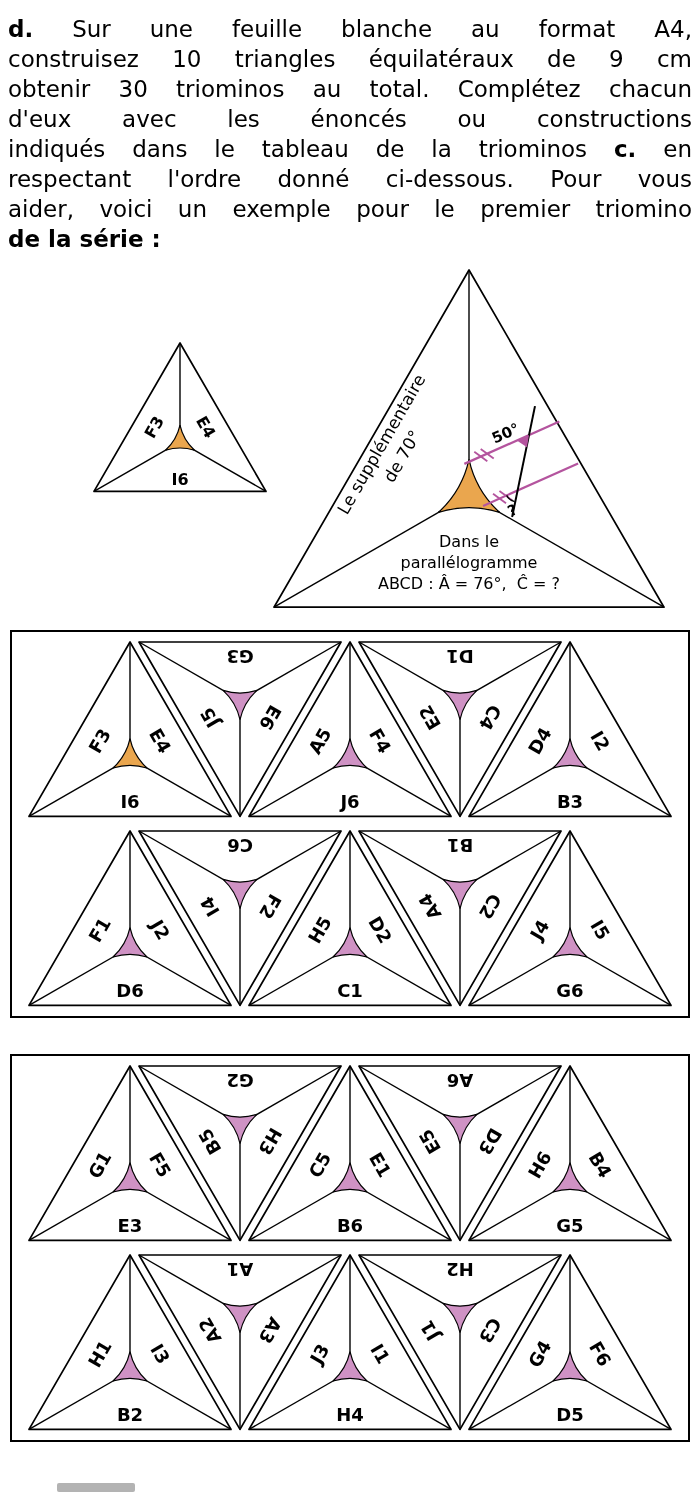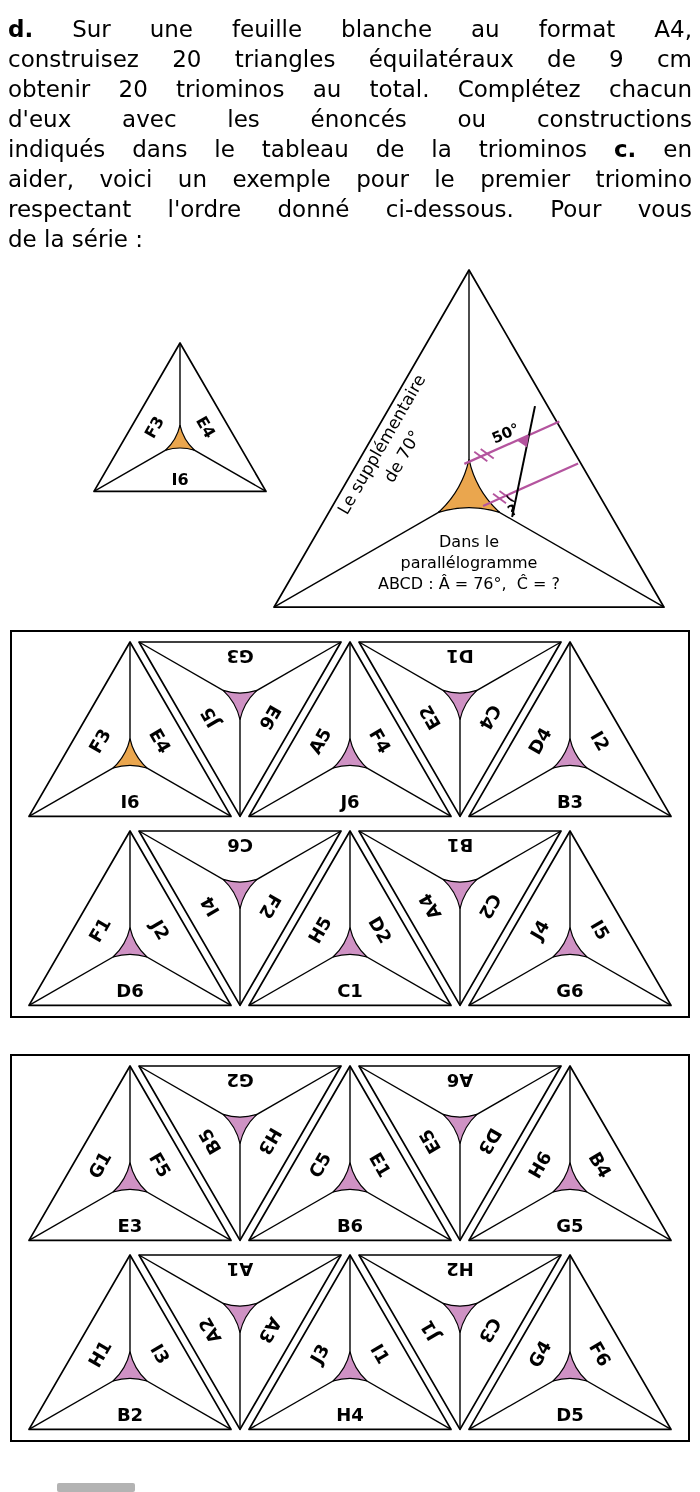--- a/index.html
+++ b/index.html
@@ -12,21 +12,21 @@
   .page {
     position: relative;
     width: 700px;
     height: 1492px;
     padding: 14px 8px 10px 8px;
     background: #fff;
     overflow: hidden;
   }
   .para { font-size: 23px; line-height: 30px; }
   .pline { text-align: justify; text-align-last: justify; }
-  .pline.last { text-align: right; text-align-last: left; }
+  .pline.last { text-align: right; text-align-last: left; font-weight: bold; }
   .pline b { font-weight: bold; }
   .example-row { position: relative; height: 352px; margin-top: 10px; }
   #example-small { position: absolute; left: 84px; top: 76px; }
   #example-large { position: absolute; left: 262px; top: 2px; }
   .box {
     border: 2.5px solid #000;
     margin: 0 2px;
     padding: 8px 6px;
     display: flex;
     flex-direction: column;
@@ -47,26 +47,26 @@
     background: #b3b3b3;
     border-radius: 2px;
   }
 </style>
 </head>
 <body>
 
 <div class="page">
   <div class="para" id="paragraph">
       <div class="pline"><b>d.</b><span> Sur une feuille blanche au format A4,</span></div>
-      <div class="pline"><span>construisez 20 triangles équilatéraux de 9 cm</span></div>
-      <div class="pline"><span>obtenir 20 triominos au total. Complétez chacun</span></div>
+      <div class="pline"><span>construisez 10 triangles équilatéraux de 9 cm</span></div>
+      <div class="pline"><span>obtenir 30 triominos au total. Complétez chacun</span></div>
       <div class="pline"><span>d'eux avec les énoncés ou constructions</span></div>
       <div class="pline"><span>indiqués dans le tableau de la triominos </span><b>c.</b><span> en</span></div>
+      <div class="pline"><span>respectant l'ordre donné ci-dessous. Pour vous</span></div>
       <div class="pline"><span>aider, voici un exemple pour le premier triomino</span></div>
-      <div class="pline"><span>respectant l'ordre donné ci-dessous. Pour vous</span></div>
       <div class="pline last"><span>de la série :</span></div>
     </div>
 
   <div class="example-row">
     <div id="example-small">
         <svg width="178" height="155" viewBox="0 0 178 155">
           <g>
             <path d="M88,3 L2,151.416 L174,151.416 Z" fill="#fff" stroke="#000" stroke-width="1.7" stroke-linejoin="round"></path>
             <line x1="88" y1="3" x2="88" y2="101.944" stroke="#000" stroke-width="1.4"></line>
             <line x1="2" y1="151.416" x2="88" y2="101.944" stroke="#000" stroke-width="1.4"></line>

